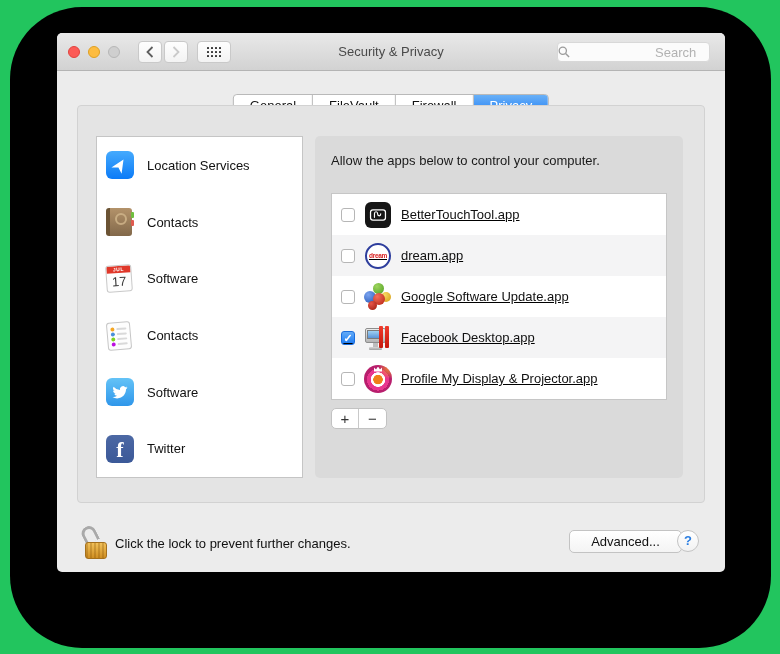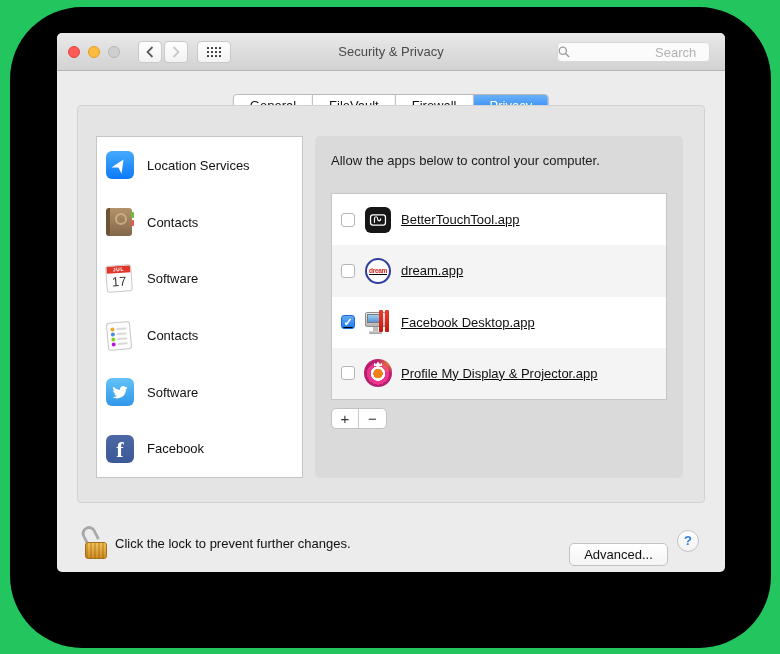--- a/index.html
+++ b/index.html
@@ -93,21 +93,21 @@
 
   .pm-group { position:absolute; left:16px; top:272px; display:flex; background:#fff; border:1px solid #c2c2c2; border-radius:5px; overflow:hidden; height:21px; }
   .pm-btn { width:27px; text-align:center; font-size:15px; line-height:19px; color:#333; }
   .pm-btn.plus { border-right:1px solid #c9c9c9; }
 
   
   .lock { position:absolute; left:26px; top:492px; width:26px; height:34px; }
   .lock .shackle { position:absolute; left:-1px; top:1px; width:15px; height:17px; border:3.5px solid #a9a9a9; border-bottom:none; border-radius:9px 9px 0 0; transform:rotate(-27deg); }
   .lock .body { position:absolute; left:2px; bottom:0; width:22px; height:17px; border-radius:3px; border:1px solid #a5701c; background:repeating-linear-gradient(90deg, rgba(120,70,0,.25) 0 2px, rgba(255,255,255,0) 2px 4px), linear-gradient(#f2c159,#cf8e22); }
   .lock-text { position:absolute; left:58px; top:503px; font-size:13px; color:#111; }
-  .adv-btn { position:absolute; left:512px; top:497px; width:99px; height:23px; background:linear-gradient(#ffffff,#f4f4f4); border:1px solid #c3c3c3; border-radius:5px; font-size:13px; color:#111; text-align:center; line-height:21px;margin-top:13px; }
+  .adv-btn { position:absolute; left:512px; top:497px; width:113px; height:23px; background:linear-gradient(#ffffff,#f4f4f4); border:1px solid #c3c3c3; border-radius:5px; font-size:13px; color:#111; text-align:center; line-height:21px; }
   .help-btn { position:absolute; left:620px; top:497px; width:22px; height:22px; border-radius:50%; background:linear-gradient(#ffffff,#f2f2f2); border:1px solid #c4c4c4; color:#2a7de1; font-size:13px; font-weight:bold; text-align:center; line-height:20px; }
 </style>
 </head>
 <body>
 
 <div class="stage">
   <div class="shadow-blob"></div>
 
   <div class="window">
 
@@ -230,21 +230,21 @@
                 </svg>
           </div>
             </div>
           <span class="sidelabel">Software</span>
         </div>
 
         <div class="siderow">
           <div class="icon30">
               <div class="ic-facebook">f</div>
             </div>
-          <span class="sidelabel">Facebook</span>
+          <span class="sidelabel">Twitter</span>
         </div>
 
 
       </div>
 
       <div class="rightpanel">
         <div class="allow-text">Allow the apps below to control your computer.</div>
 
         <div class="applist">
 
@@ -262,20 +262,33 @@
           </div>
 
           <div class="approw">
             <span class="checkbox"></span>
             <div class="appicon">
                 <div class="ic-dream">dream</div>
               </div>
             <span class="applabel">dream.app</span>
           </div>
 
+          <div class="approw">
+            <span class="checkbox"></span>
+            <div class="appicon">
+                <div class="ic-google">
+              <span class="ball" style="left:9px;top:0;width:11px;height:11px;background:radial-gradient(circle at 35% 30%, #9ed55e, #4e9e20)"></span>
+              <span class="ball" style="left:0;top:8px;width:12px;height:12px;background:radial-gradient(circle at 35% 30%, #7aa3ef, #2053b4)"></span>
+              <span class="ball" style="left:17px;top:9px;width:10px;height:10px;background:radial-gradient(circle at 35% 30%, #f7da66, #d49a10)"></span>
+              <span class="ball" style="left:9px;top:10px;width:12px;height:12px;background:radial-gradient(circle at 35% 30%, #f2705c, #b6200f)"></span>
+              <span class="ball" style="left:4px;top:18px;width:9px;height:9px;background:radial-gradient(circle at 35% 30%, #e8564a, #99190b)"></span>
+            </div>
+              </div>
+            <span class="applabel">Google Software Update.app</span>
+          </div>
 
           <div class="approw">
             <span class="checkbox checked">
                 <span class="mark">✓</span>
               </span>
             <div class="appicon">
                 <div class="ic-parallels">
               <span class="mon-body"></span>
                   <span class="mon-screen"></span>
                   <span class="mon-neck"></span>

